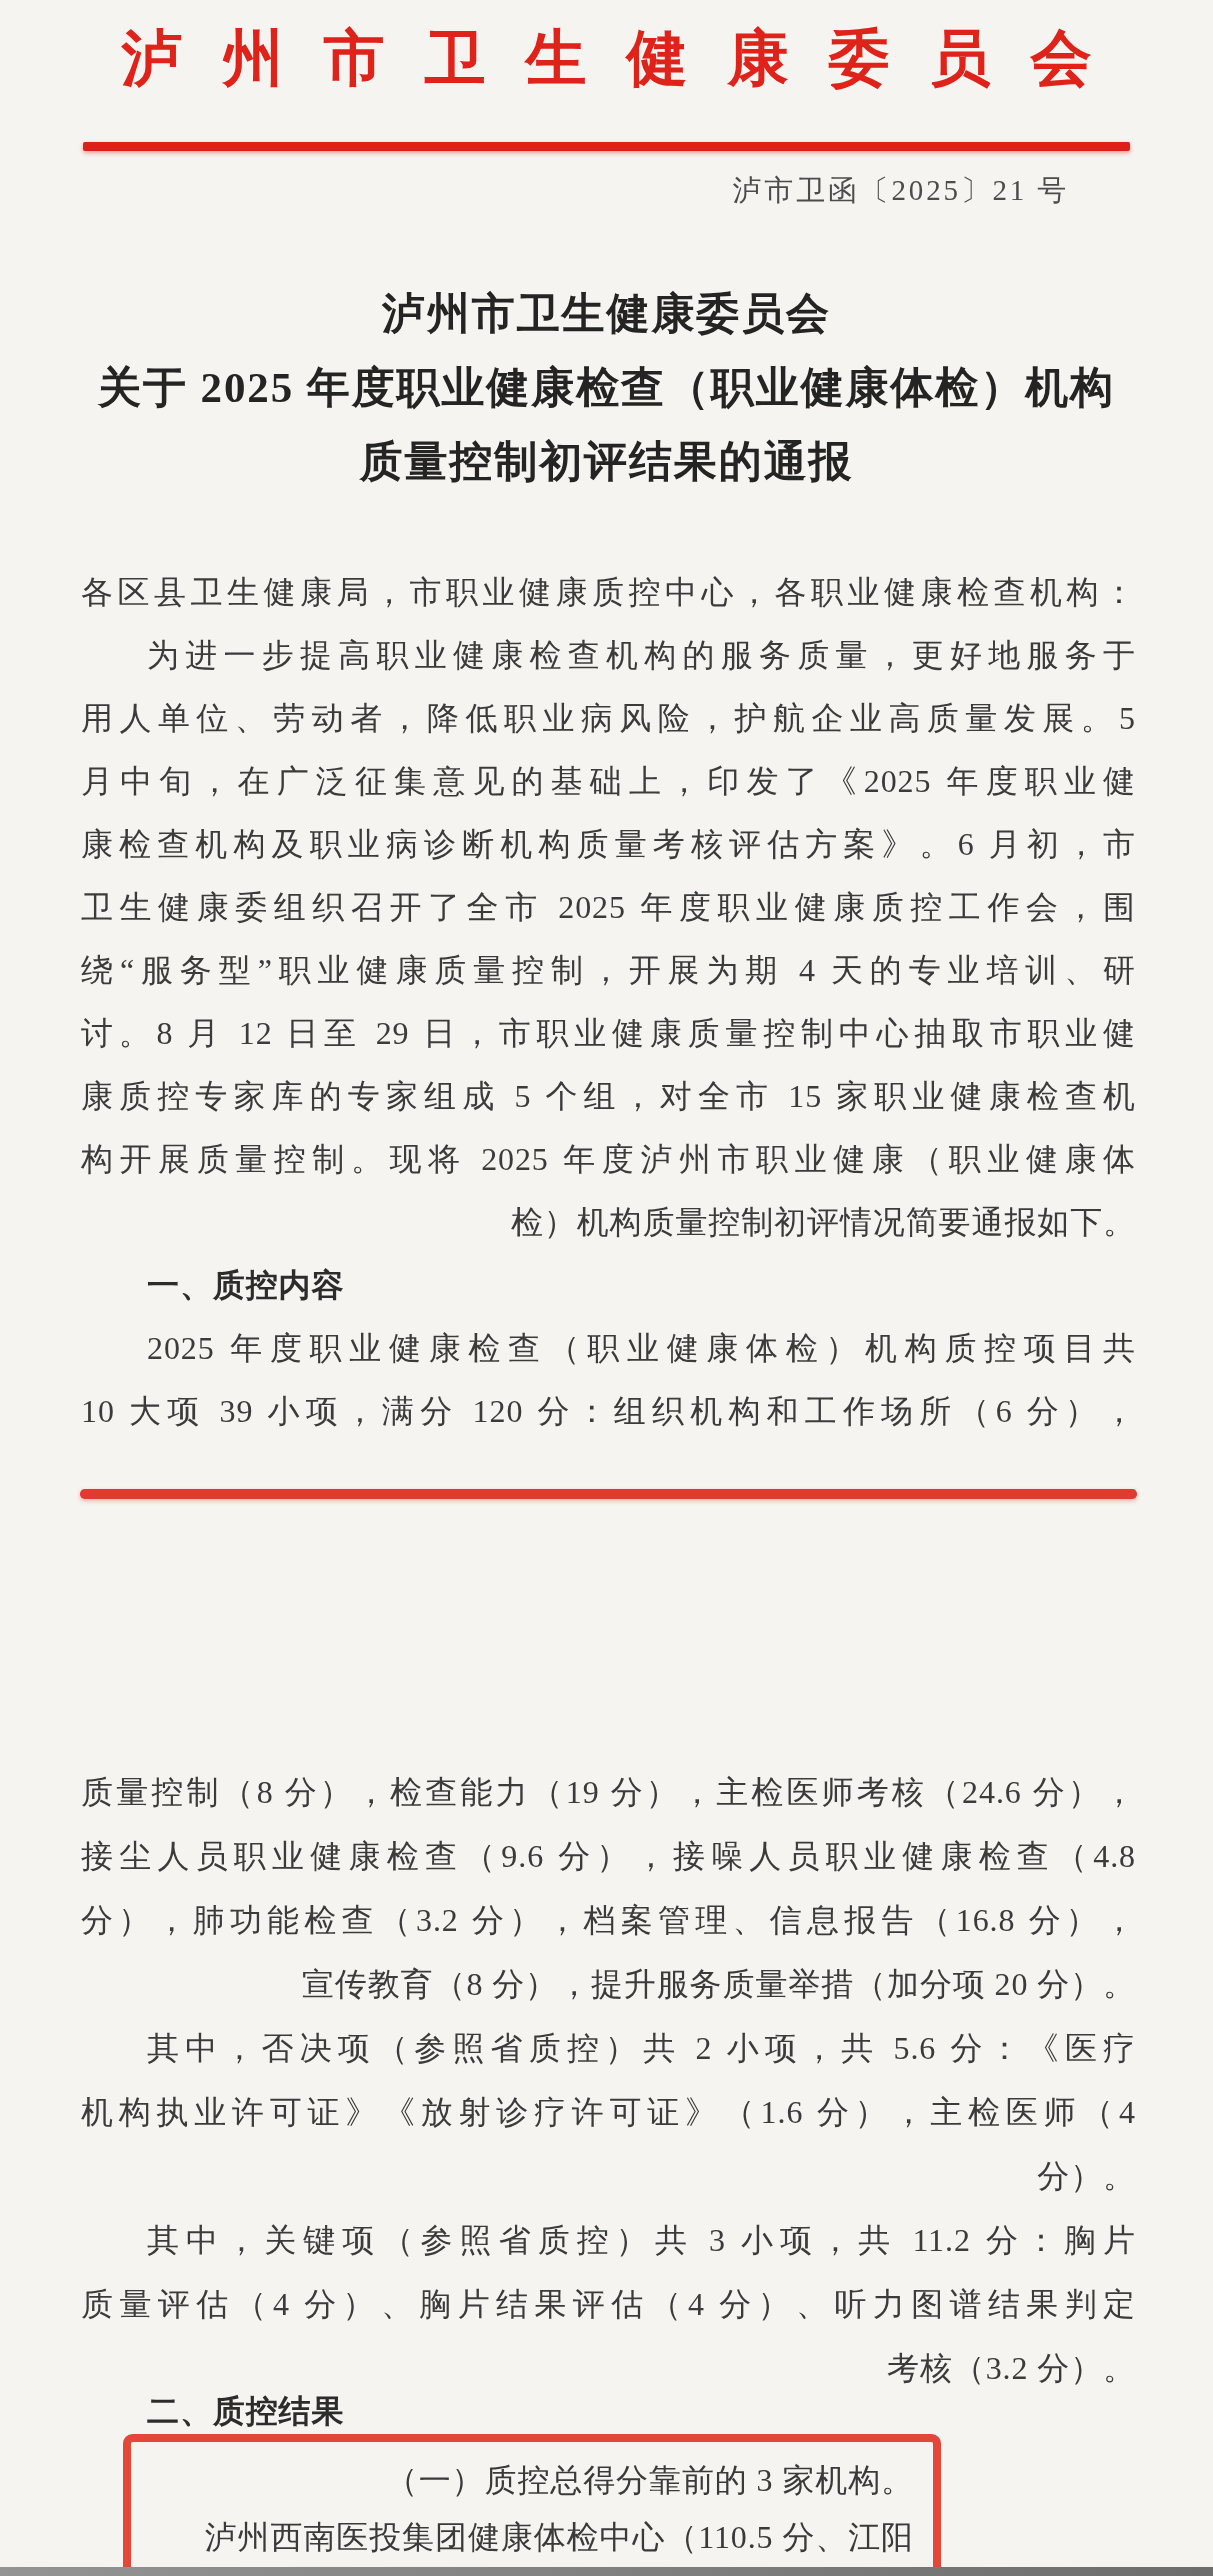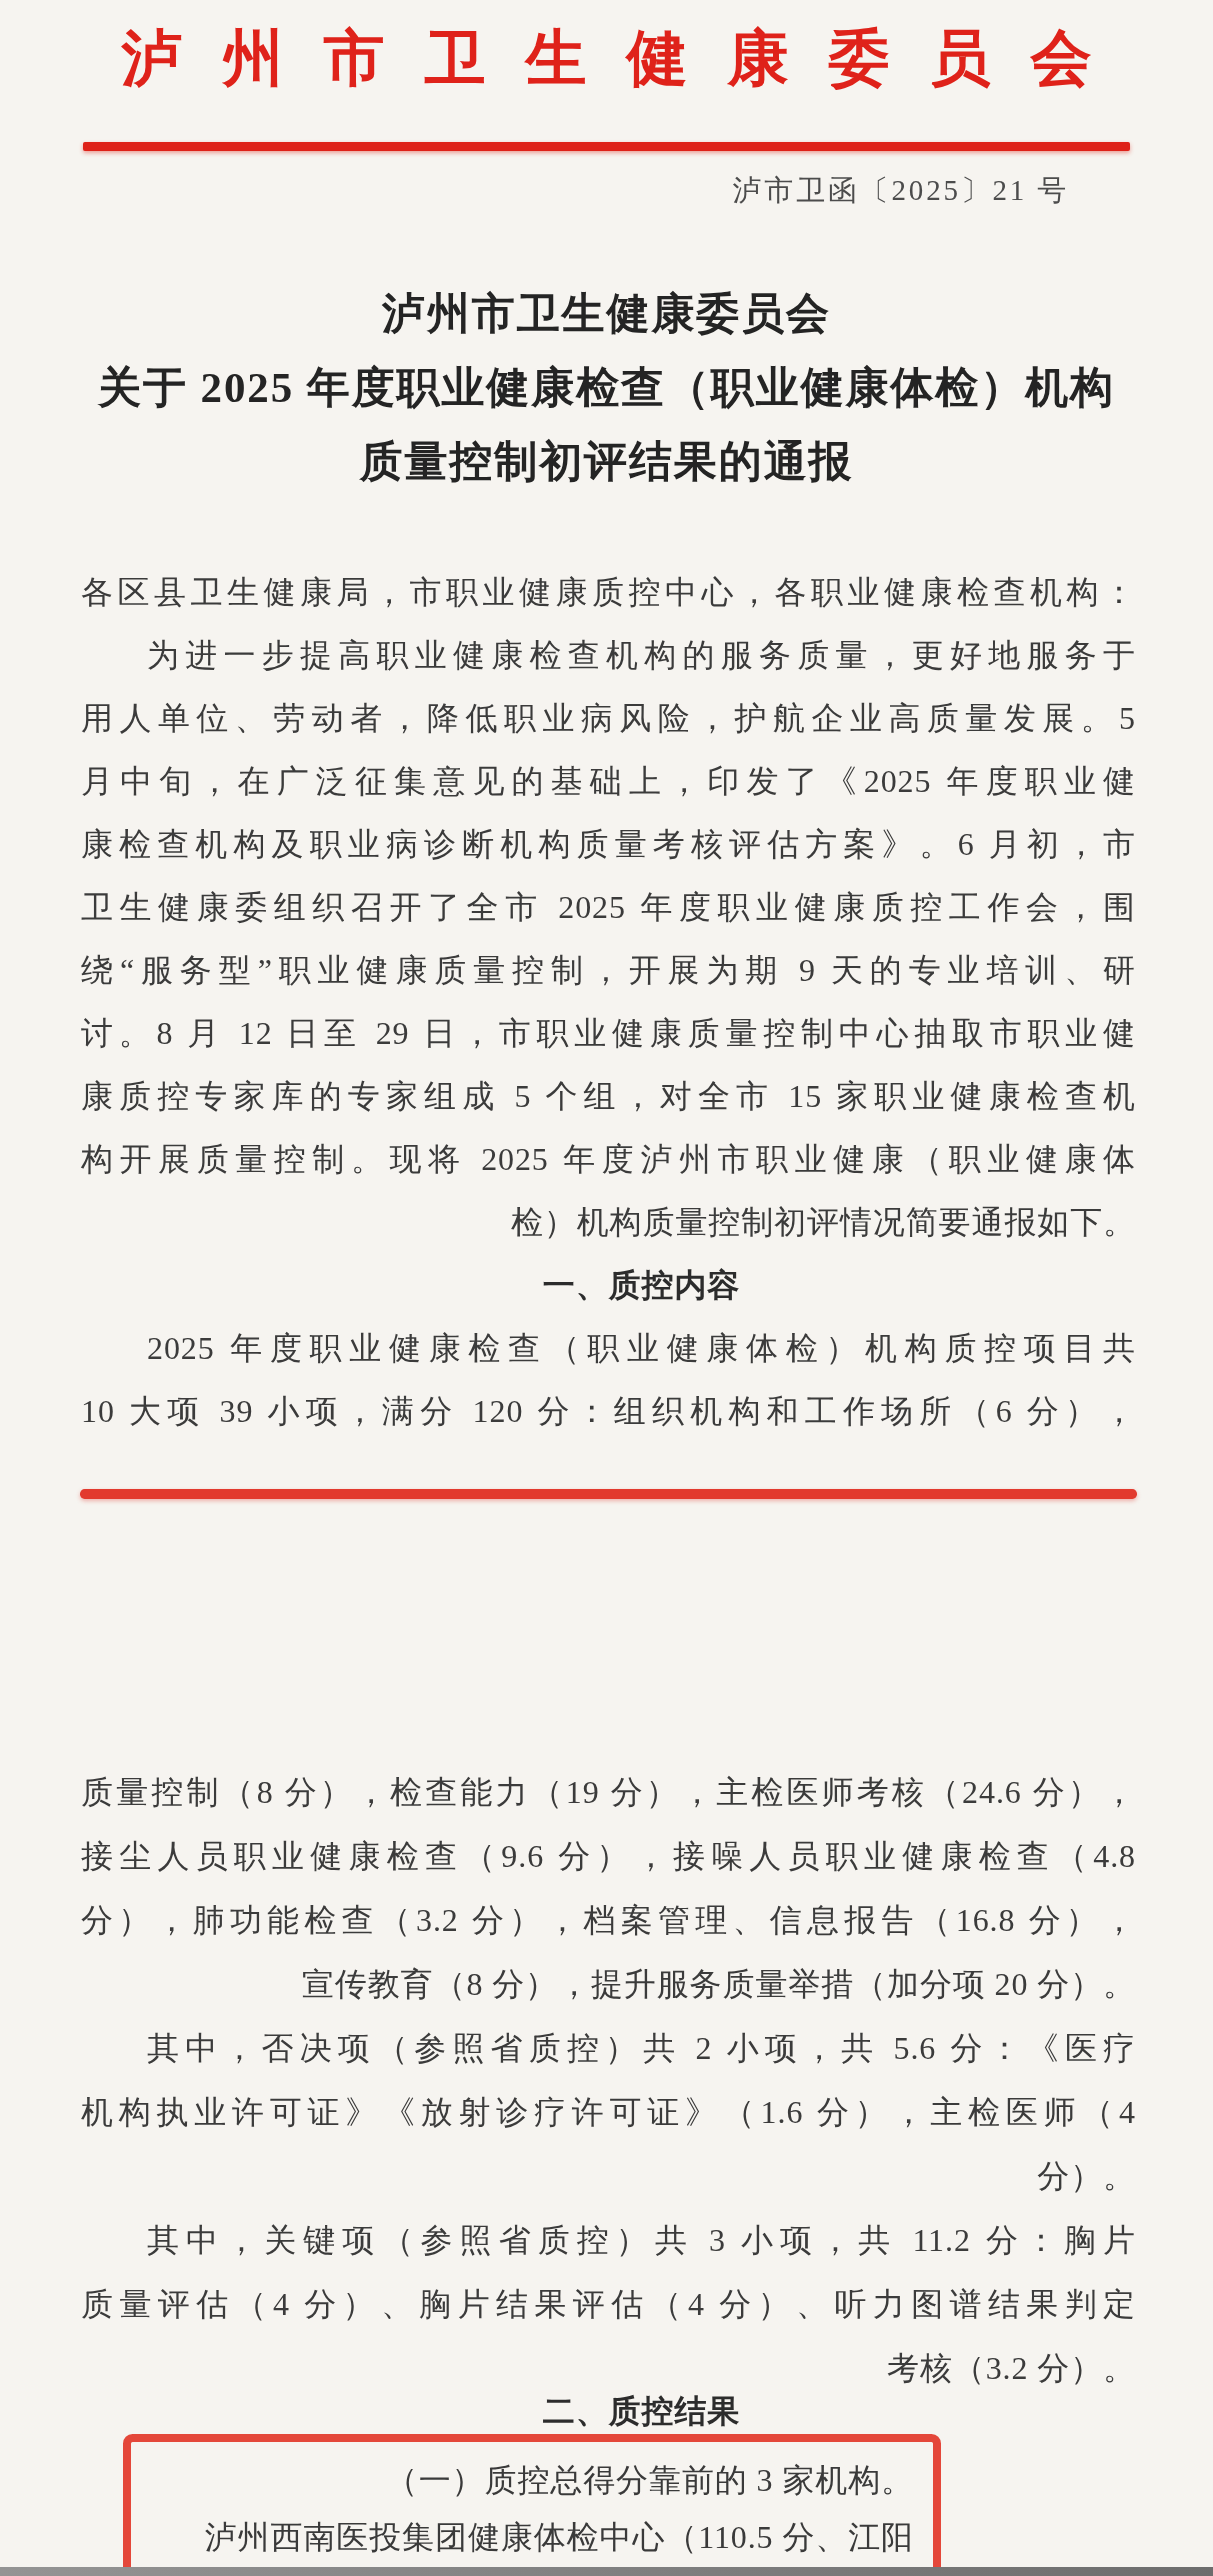--- a/index.html
+++ b/index.html
@@ -30,21 +30,21 @@
     position:absolute;left:81px;width:1055px;
     font-size:32px;color:#3b3b3b;letter-spacing:0.9px;
   }
   .b1{top:561px;line-height:63px;}
   .b2{top:1760px;line-height:64px;}
   .j{text-align:justify;text-align-last:justify;text-justify:inter-ideograph;}
   .l{text-align:right;}
   .ind{text-indent:66px;}
   .h{
     font-family:"Liberation Sans","DejaVu Sans",sans-serif;
-    font-weight:bold;font-size:32px;color:#2c2c2c;text-indent:66px;text-align:center;
+    font-weight:bold;font-size:32px;color:#2c2c2c;text-indent:66px;
   }
   .heading2abs{
     position:absolute;top:2390px;left:81px;width:1055px;line-height:42px;
   }
   .divider{
     position:absolute;top:1489px;left:80px;width:1057px;height:9.5px;
     background:#e23a2e;border-radius:4.7px;
     box-shadow:0 1.9px 4.7px rgba(224,50,40,.35);
   }
   .hbox{
@@ -74,21 +74,21 @@
   <div>质量控制初评结果的通报</div>
 </div>
 
 <div class="body b1">
   <div class="j">各区县卫生健康局，市职业健康质控中心，各职业健康检查机构：</div>
   <div class="j ind">为进一步提高职业健康检查机构的服务质量，更好地服务于</div>
   <div class="j">用人单位、劳动者，降低职业病风险，护航企业高质量发展。5</div>
   <div class="j">月中旬，在广泛征集意见的基础上，印发了《2025 年度职业健</div>
   <div class="j">康检查机构及职业病诊断机构质量考核评估方案》。6 月初，市</div>
   <div class="j">卫生健康委组织召开了全市 2025 年度职业健康质控工作会，围</div>
-  <div class="j">绕“服务型”职业健康质量控制，开展为期 9 天的专业培训、研</div>
+  <div class="j">绕“服务型”职业健康质量控制，开展为期 4 天的专业培训、研</div>
   <div class="j">讨。8 月 12 日至 29 日，市职业健康质量控制中心抽取市职业健</div>
   <div class="j">康质控专家库的专家组成 5 个组，对全市 15 家职业健康检查机</div>
   <div class="j">构开展质量控制。现将 2025 年度泸州市职业健康（职业健康体</div>
   <div class="l">检）机构质量控制初评情况简要通报如下。</div>
   <div class="h">一、质控内容</div>
   <div class="j ind">2025 年度职业健康检查（职业健康体检）机构质控项目共</div>
   <div class="j">10 大项 39 小项，满分 120 分：组织机构和工作场所（6 分），</div>
 </div>
 
 <div class="divider"></div>

